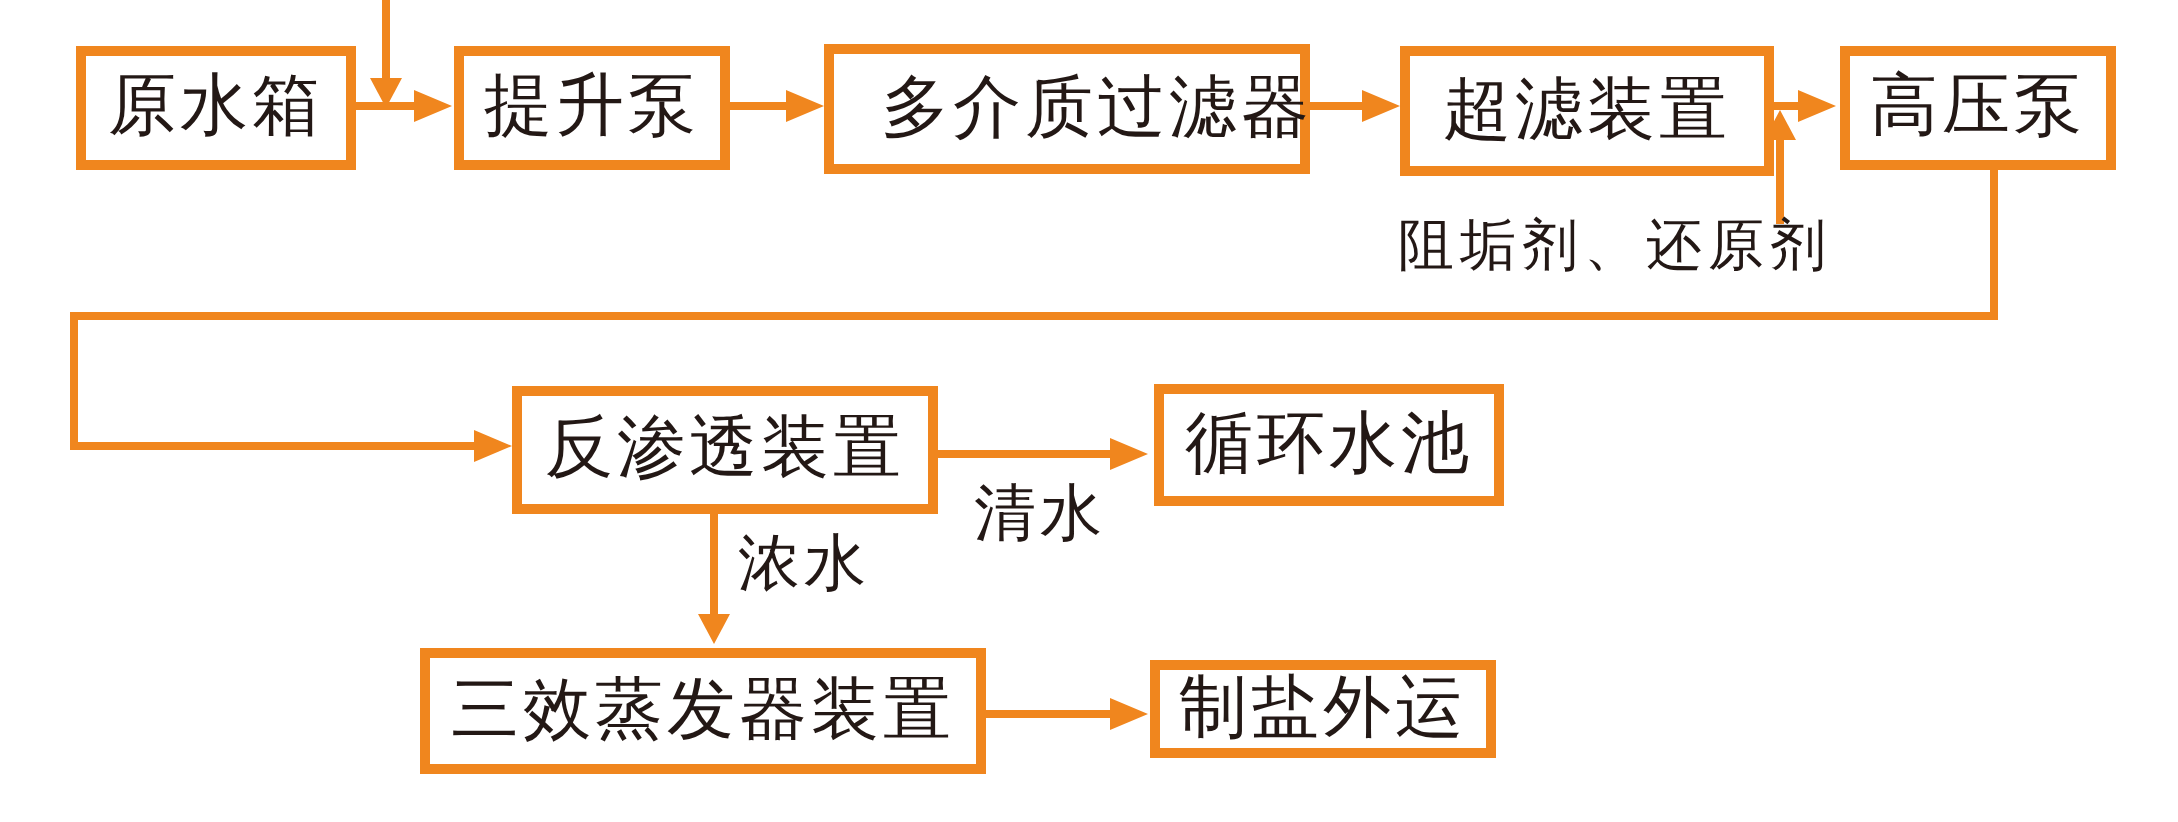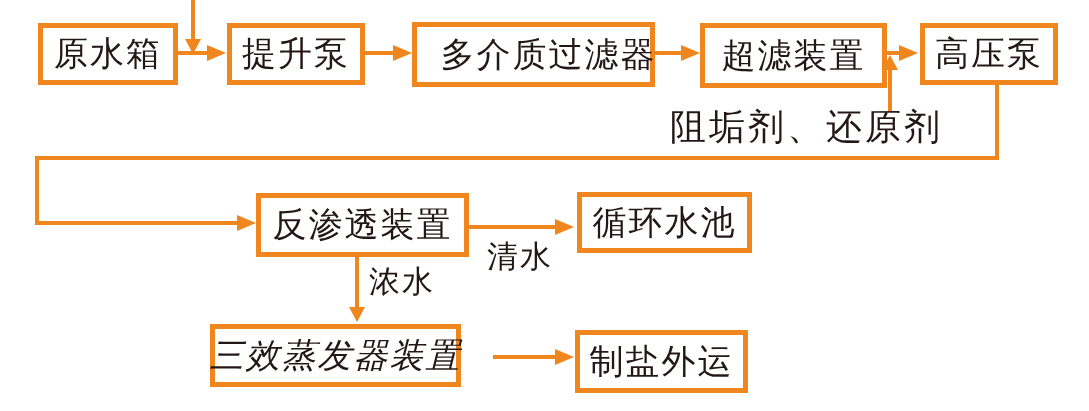--- a/index.html
+++ b/index.html
@@ -102,23 +102,23 @@
   <div class="node" style="left:412px; top:22px; width:243px; height:65px;padding-left:30px;">多介质过滤器</div>
 
   <div class="node" style="left:700px; top:23px; width:187px; height:65px;">超滤装置</div>
 
   <div class="node" style="left:256px; top:193px; width:213px; height:64px;">反渗透装置</div>
 
   <div class="node" style="left:920px; top:23px; width:138px; height:62px;">高压泵</div>
 
   <div class="node" style="left:577px; top:192px; width:175px; height:61px;">循环水池</div>
 
-  <div class="node" style="left:210px; top:324px; width:251px; height:63px;font-style:italic;">三效蒸发器装置</div>
+  <div class="node" style="left:210px; top:324px; width:283px; height:63px;">三效蒸发器装置</div>
 
-  <div class="node" style="left:575px; top:330px; width:173px; height:63px;">制盐外运</div>
+  <div class="node" style="left:575px; top:330px; width:173px; height:49px;">制盐外运</div>
 
-  <div class="lbl" style="left:670px; top:109px; font-size:36px; letter-spacing:3px;">阻垢剂、还原剂</div>
+  <div class="lbl" style="left:699px; top:109px; font-size:28px; letter-spacing:3px;">阻垢剂、还原剂</div>
 
   <div class="lbl" style="left:487px; top:241px;">清水</div>
 
   <div class="lbl" style="left:369px; top:266px;">浓水</div>
 
 </div>
 
 </body></html>

